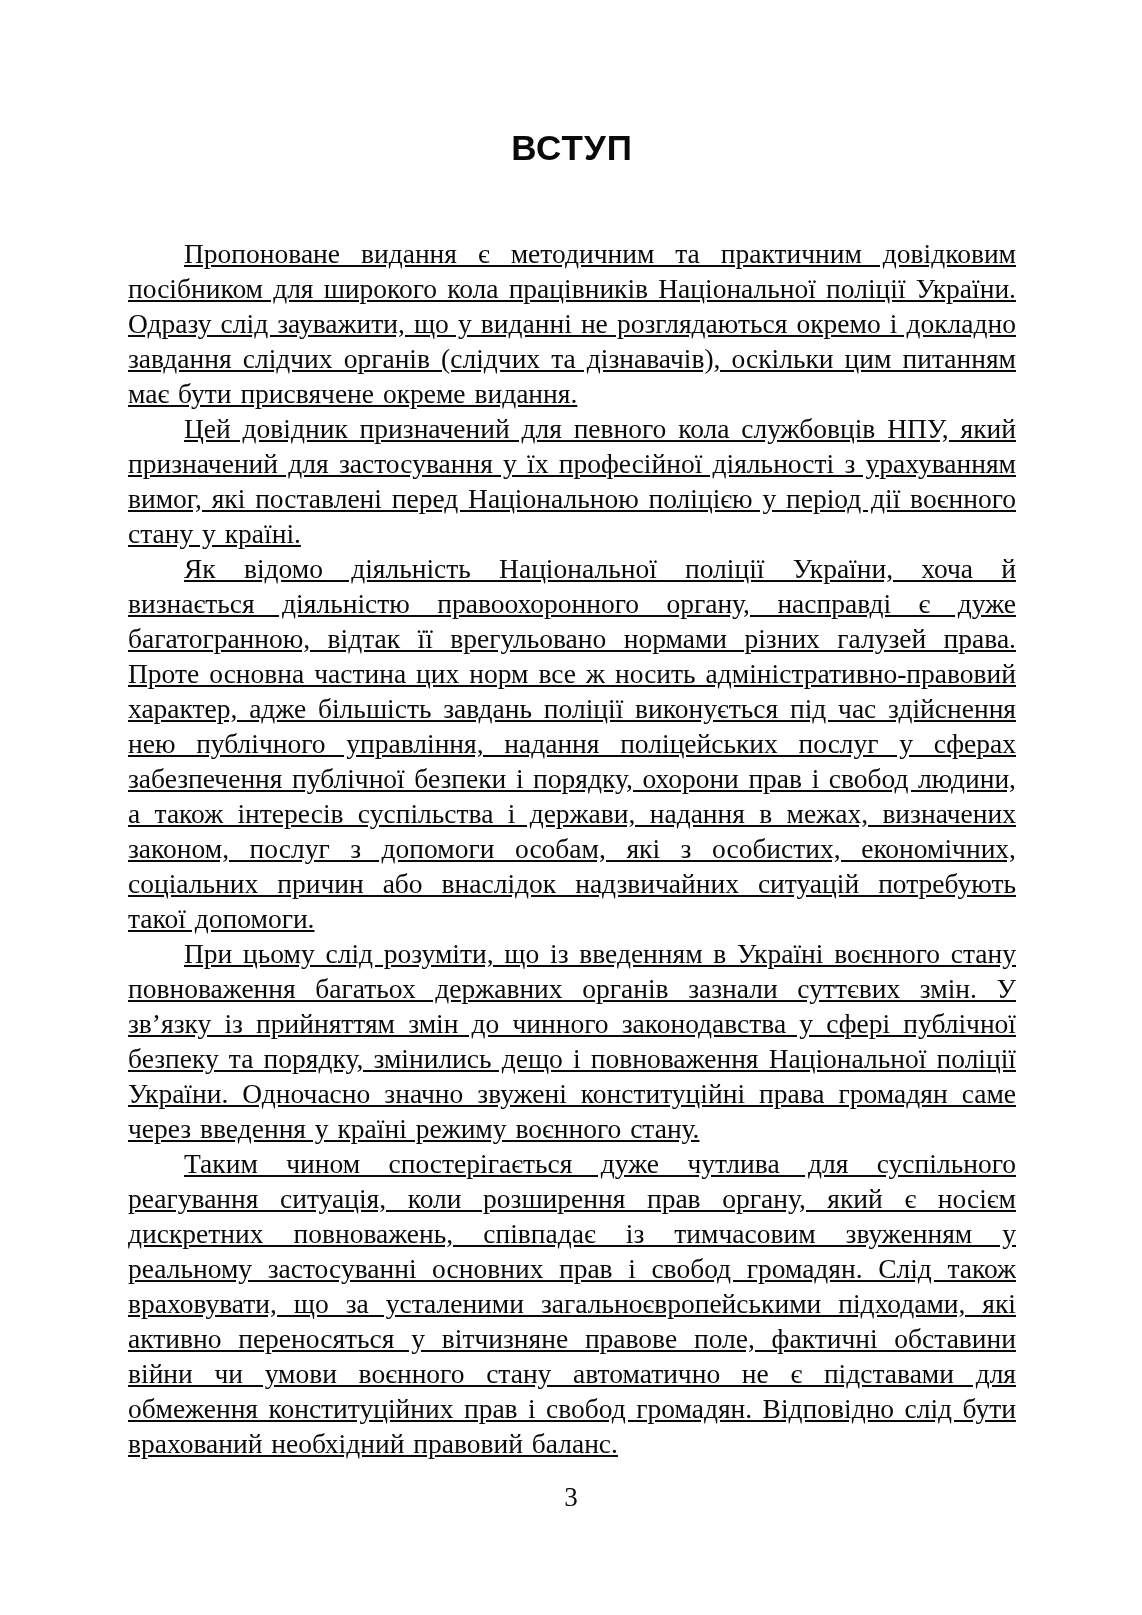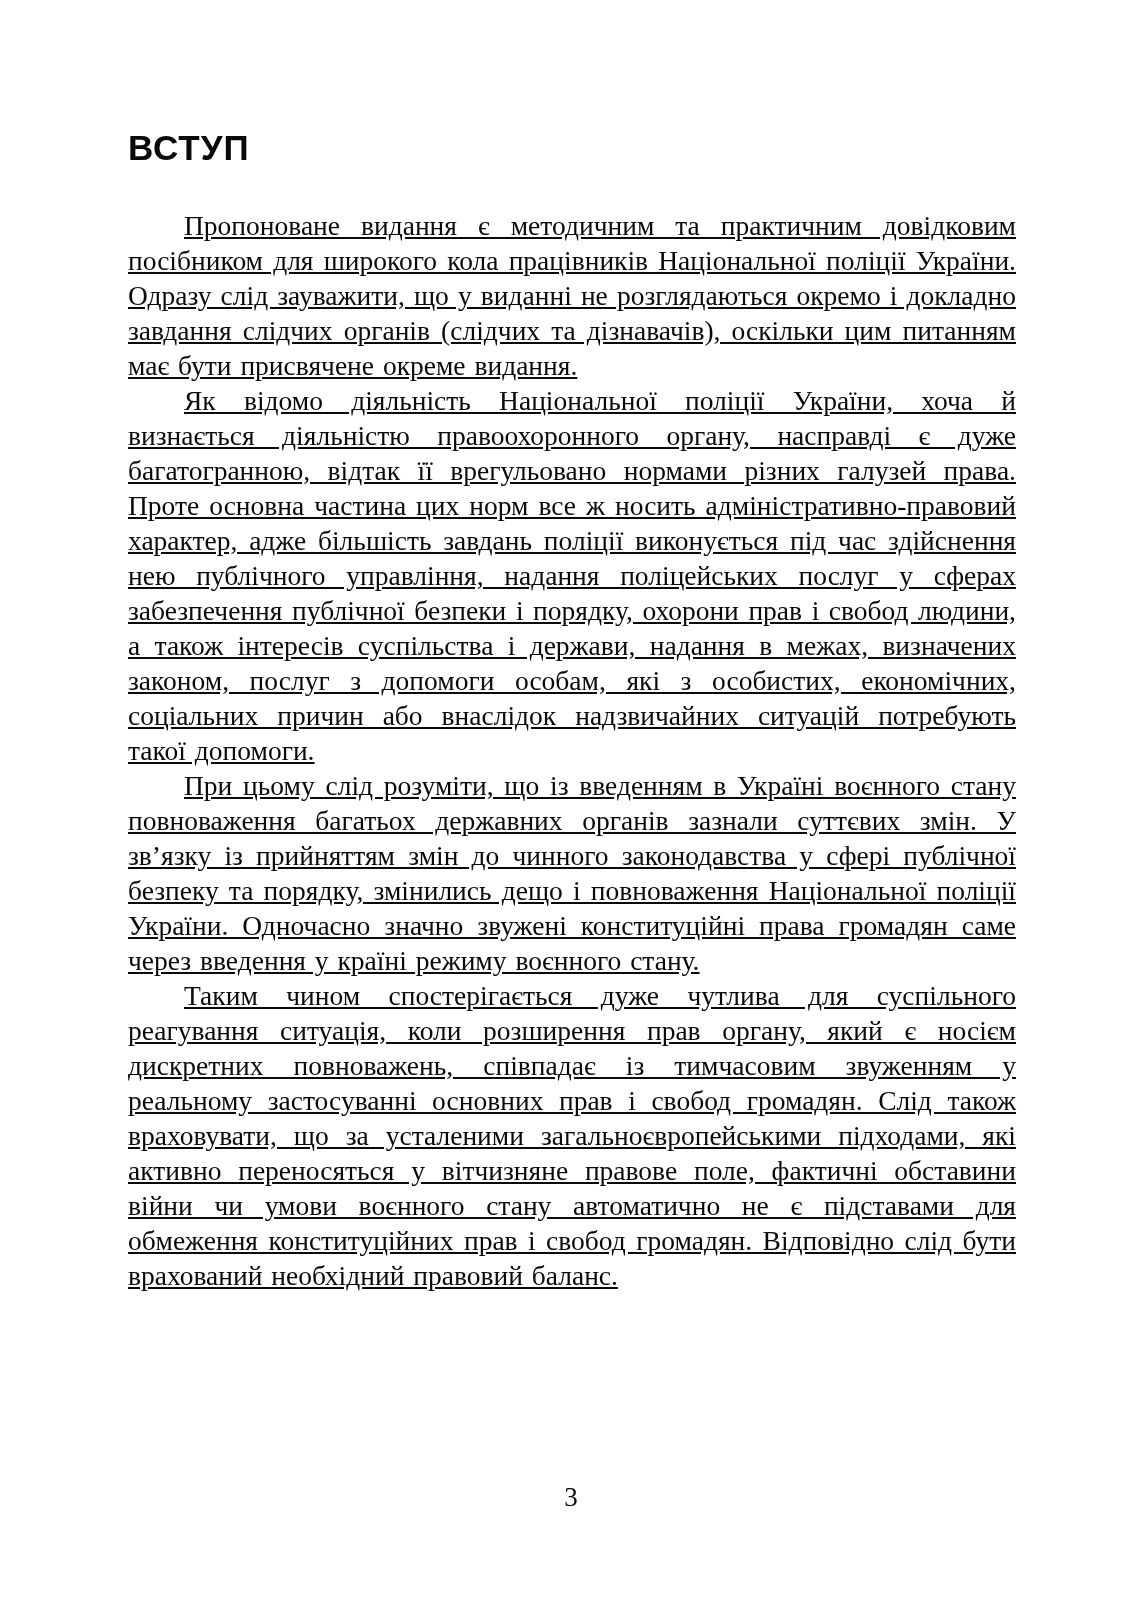--- a/index.html
+++ b/index.html
@@ -21,24 +21,24 @@
   .content {
     position: absolute;
     top: 128px;
     left: 128px;
     right: 126px;
   }
   .doc-title {
     font-family: "Liberation Sans", sans-serif;
     font-weight: bold;
     font-size: 35px;
-    text-align: left;
+    text-align: center;
     letter-spacing: 1px;
     color: #0a0a0a;
-    margin-bottom: 40px;
+    margin-bottom: 68px;
   }
   .body-text p {
     font-size: 27.5px;
     line-height: 35px;
     text-align: justify;
     text-indent: 56px;
     color: #0a0a0a;
     word-spacing: 2px;
     text-decoration: underline;
   }
@@ -55,20 +55,21 @@
 </head>
 <body>
 
 <div class="page">
   <div class="content">
     <h1 class="doc-title">ВСТУП</h1>
     <div class="body-text">
 
         <p>Пропоноване видання є методичним та практичним довідковим посібником для широкого кола працівників Національної поліції України. Одразу слід зауважити, що у виданні не розглядаються окремо і докладно завдання слідчих органів (слідчих та дізнавачів), оскільки цим питанням має бути присвячене окреме видання.</p>
 
+        <p>Цей довідник призначений для певного кола службовців НПУ, який призначений для застосування у їх професійної діяльності з урахуванням вимог, які поставлені перед Національною поліцією у період дії воєнного стану у країні.</p>
 
         <p>Як відомо діяльність Національної поліції України, хоча й визнається діяльністю правоохоронного органу, насправді є дуже багатогранною, відтак її врегульовано нормами різних галузей права. Проте основна частина цих норм все ж носить адміністративно-правовий характер, адже більшість завдань поліції виконується під час здійснення нею публічного управління, надання поліцейських послуг у сферах забезпечення публічної безпеки і порядку, охорони прав і свобод людини, а також інтересів суспільства і держави, надання в межах, визначених законом, послуг з допомоги особам, які з особистих, економічних, соціальних причин або внаслідок надзвичайних ситуацій потребують такої допомоги.</p>
 
         <p>При цьому слід розуміти, що із введенням в Україні воєнного стану повноваження багатьох державних органів зазнали суттєвих змін. У зв’язку із прийняттям змін до чинного законодавства у сфері публічної безпеку та порядку, змінились дещо і повноваження Національної поліції України. Одночасно значно звужені конституційні права громадян саме через введення у країні режиму воєнного стану.</p>
 
         <p>Таким чином спостерігається дуже чутлива для суспільного реагування ситуація, коли розширення прав органу, який є носієм дискретних повноважень, співпадає із тимчасовим звуженням у реальному застосуванні основних прав і свобод громадян. Слід також враховувати, що за усталеними загальноєвропейськими підходами, які активно переносяться у вітчизняне правове поле, фактичні обставини війни чи умови воєнного стану автоматично не є підставами для обмеження конституційних прав і свобод громадян. Відповідно слід бути врахований необхідний правовий баланс.</p>
       </div>
   </div>
   <div class="page-number">3</div>
 </div>

